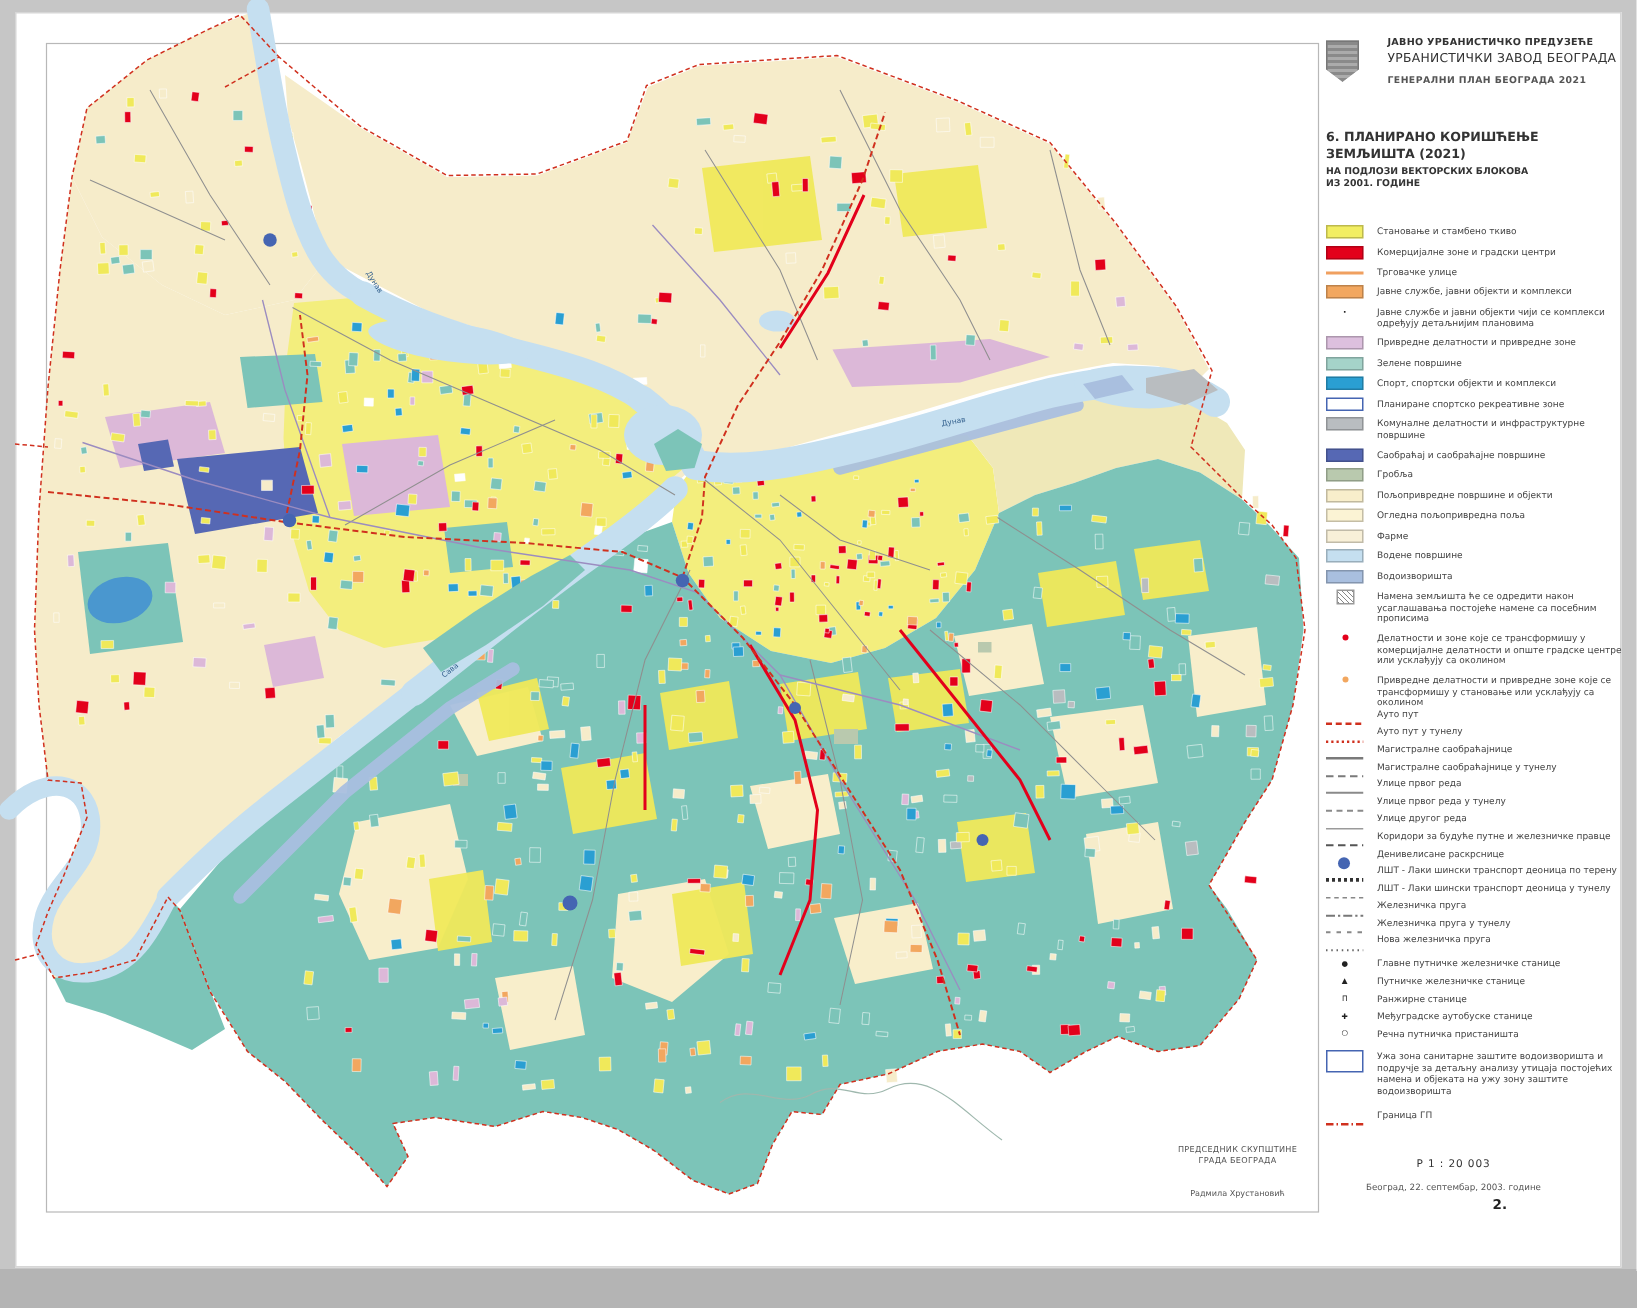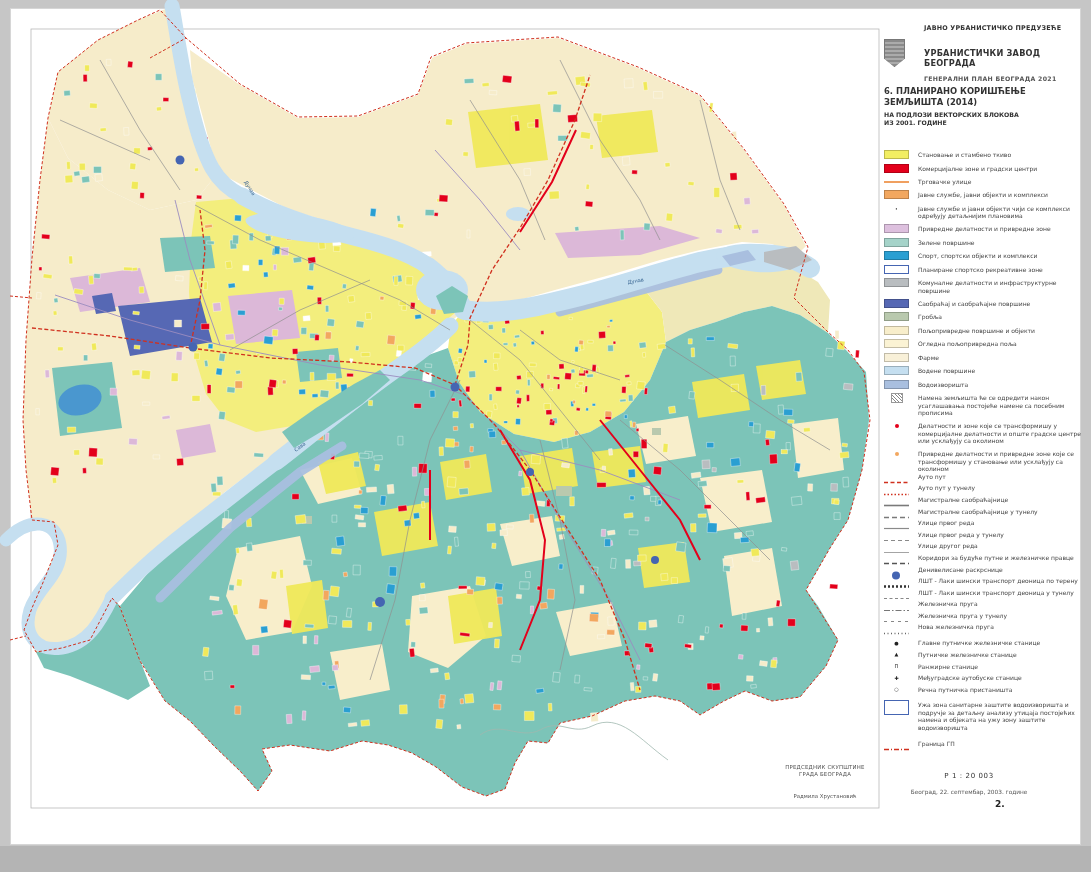--- a/index.html
+++ b/index.html
@@ -12,21 +12,21 @@
   #bottom-band{position:absolute;left:0;bottom:0;width:100%;height:26px;background:#b4b4b4;}
   #sheet{position:absolute;left:10px;top:8px;width:1071px;height:837px;background:#fff;box-shadow:0 0 0 1px #d6d6d6 inset;}
   #map-svg{position:absolute;left:0;top:0;width:1091px;height:872px;}
   
   #legend{position:absolute;left:884px;top:24px;width:202px;color:#333;}
   #lg-header{display:flex;gap:19px;align-items:center;}
   .logo{width:20px;height:26px;background:#9a9a9a;border:1px solid #777;
         clip-path:polygon(0 0,100% 0,100% 70%,50% 100%,0 70%);
         background-image:repeating-linear-gradient(0deg,#8a8a8a 0 2px,#ababab 2px 4px);}
   .hl1{font-size:6.4px;font-weight:bold;letter-spacing:.2px;}
-  .hl2{font-size:8.2px;font-weight:bold;letter-spacing:.2px;margin-top:16px;}
+  .hl2{font-size:8.2px;font-weight:normal;letter-spacing:.2px;margin-top:1px;}
   .hl3{font-size:6.2px;font-weight:bold;color:#555;margin-top:7px;letter-spacing:.3px;}
   #lg-title{position:absolute;left:0;top:62px;width:200px;}
   .t1{font-size:8.4px;font-weight:bold;line-height:1.25;}
   .t2{font-size:6.2px;font-weight:bold;margin-top:4px;line-height:1.3;}
   #legend-areas{position:absolute;left:0;top:126px;width:202px;}
   #legend-notes{margin-top:3px;}
   #legend-lines{position:absolute;left:0;top:448px;width:202px;}
   #legend-stations{margin-top:7px;}
   .lg-row{display:flex;gap:9px;margin-bottom:4.5px;align-items:flex-start;}
   .sw{width:25px;height:9px;flex:0 0 25px;border:1px solid rgba(0,0,0,.22);box-sizing:border-box;}
@@ -822,21 +822,21 @@
     <div class="logo"></div>
     <div>
       <div class="hl1">ЈАВНО УРБАНИСТИЧКО ПРЕДУЗЕЋЕ</div>
       <div class="hl2">УРБАНИСТИЧКИ ЗАВОД БЕОГРАДА</div>
       <div class="hl3">ГЕНЕРАЛНИ ПЛАН БЕОГРАДА 2021</div>
     </div>
   </div>
 
   <div id="lg-title">
     <div class="t1">6. ПЛАНИРАНО КОРИШЋЕЊЕ</div>
-    <div class="t1">ЗЕМЉИШТА   (2014)</div>
+    <div class="t1">ЗЕМЉИШТА   (2021)</div>
     <div class="t2">
       <div>НА ПОДЛОЗИ ВЕКТОРСКИХ БЛОКОВА</div>
       <div>ИЗ 2001. ГОДИНЕ</div>
     </div>
   </div>
 
   <div id="legend-areas">
     <div id="areas-rows">
         <div class="lg-row">
           <span class="sw" style="background: rgb(242, 238, 98);"></span>

